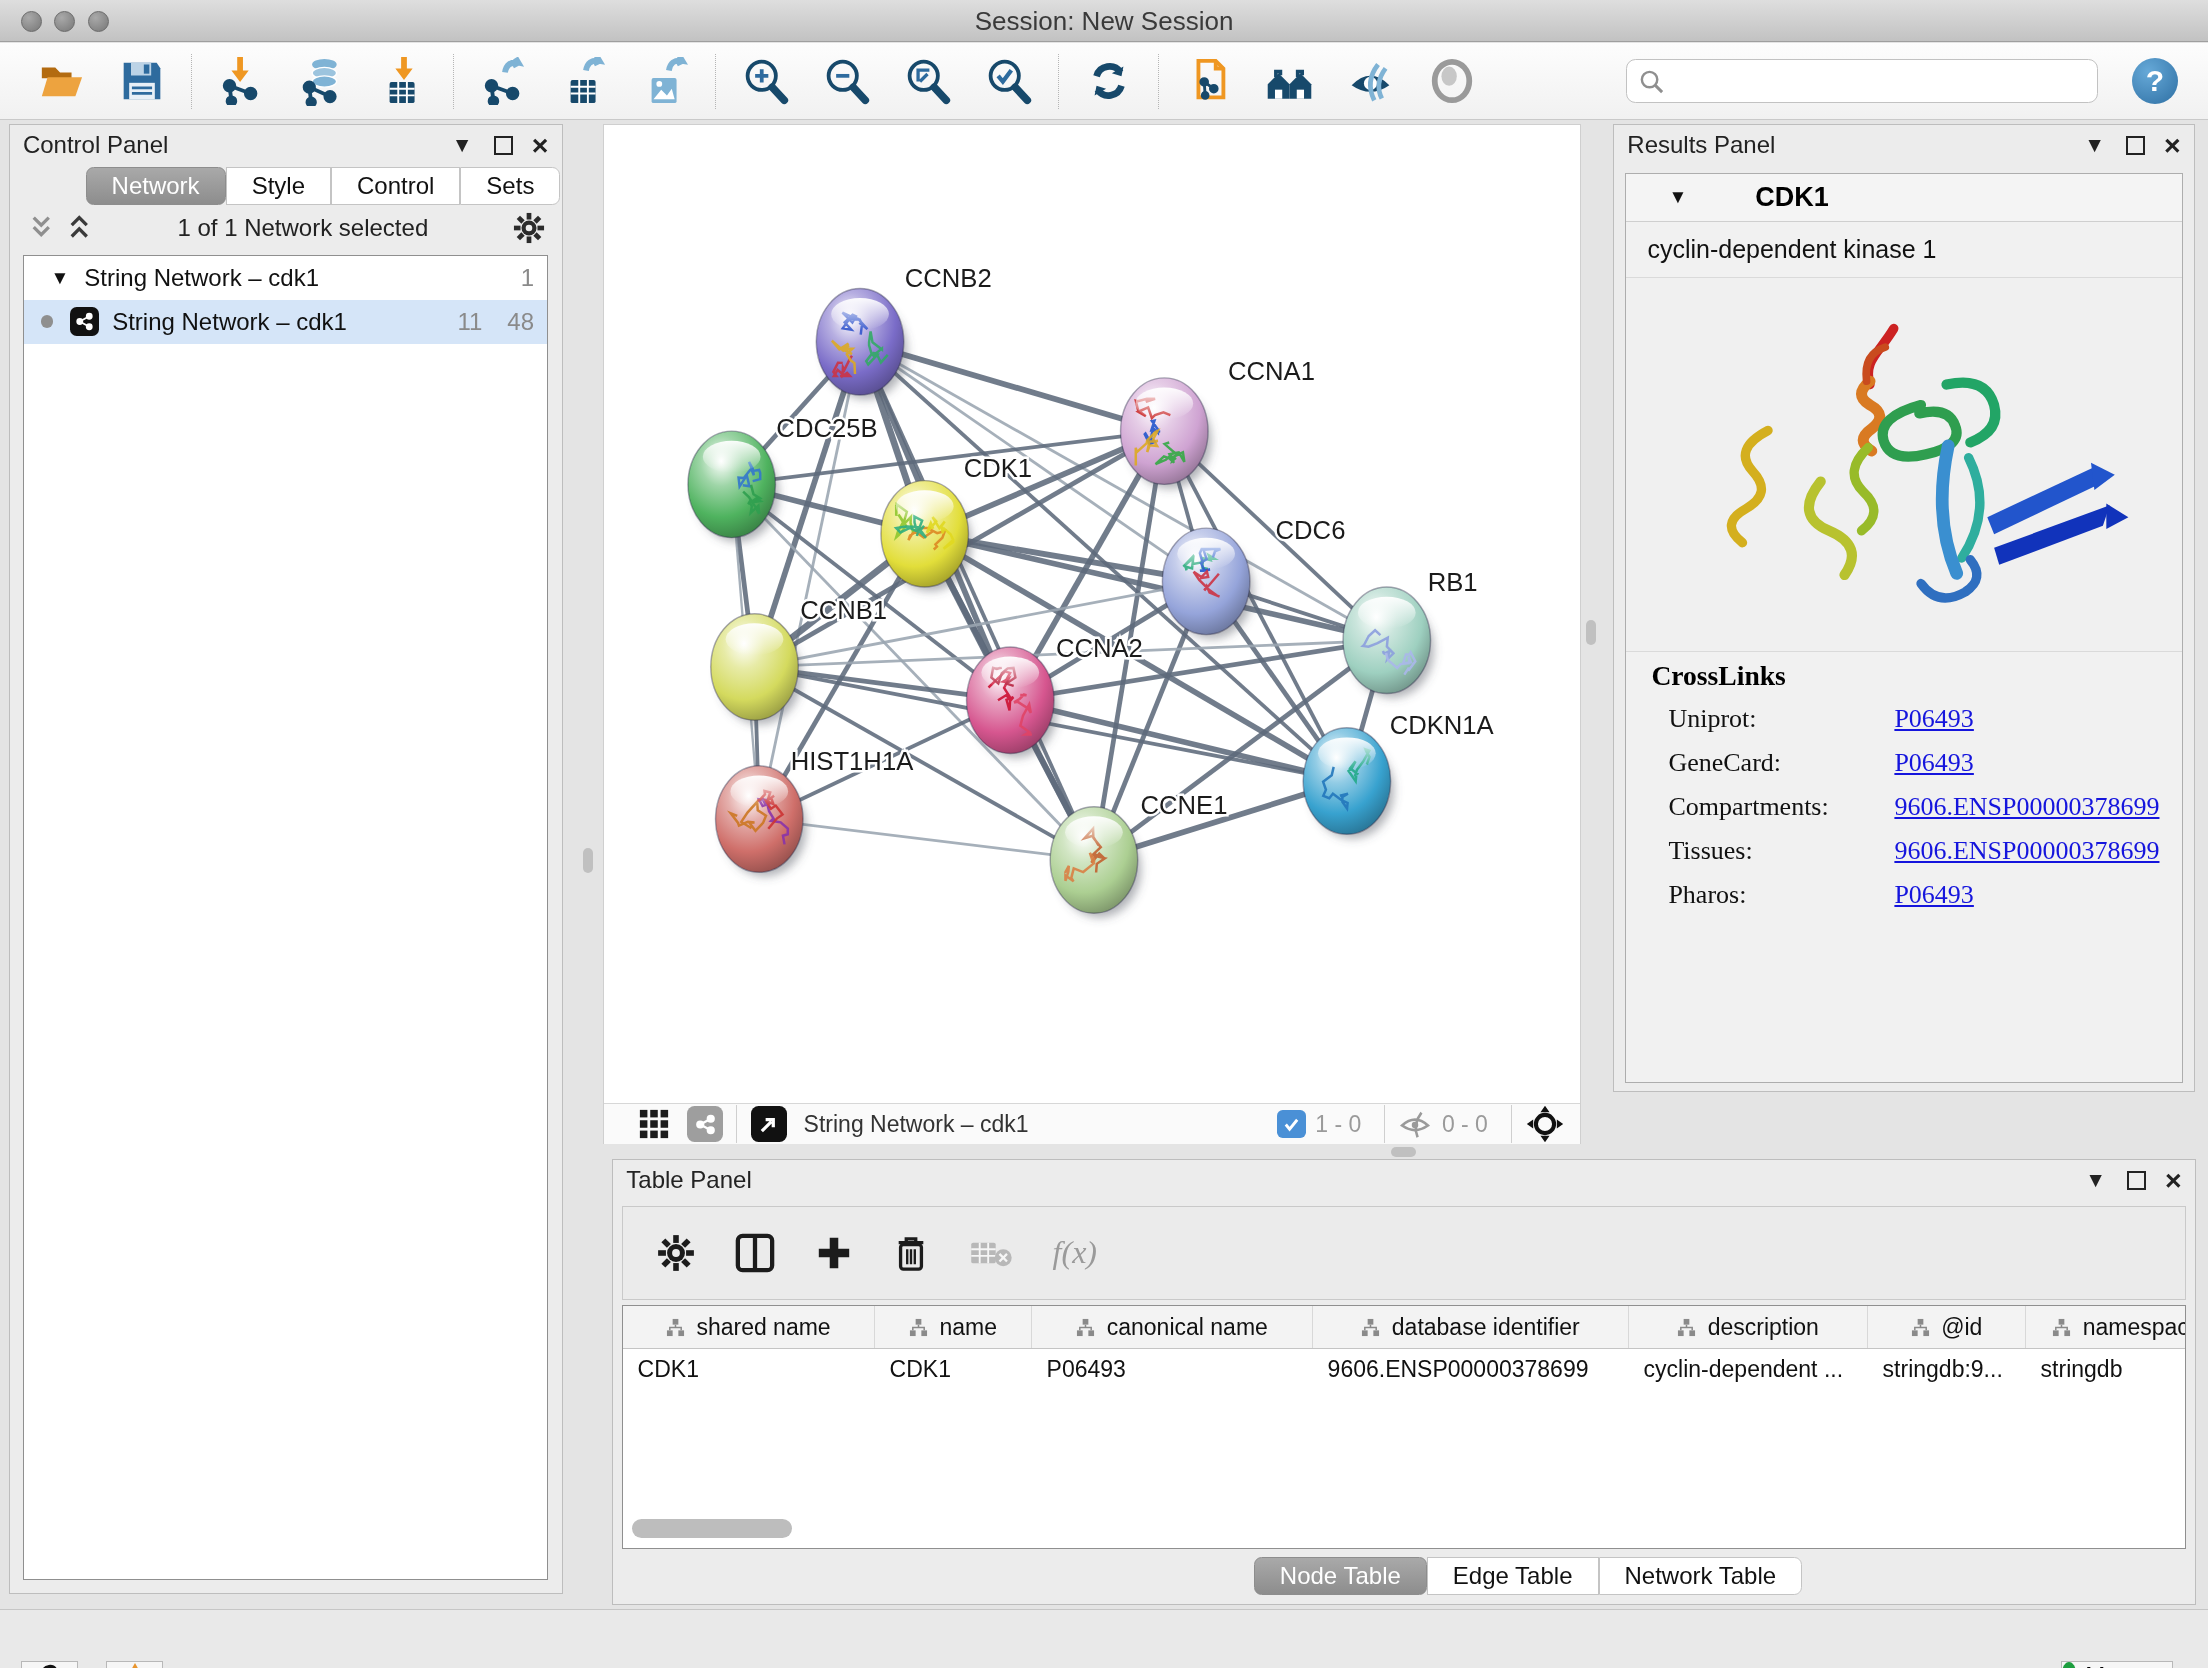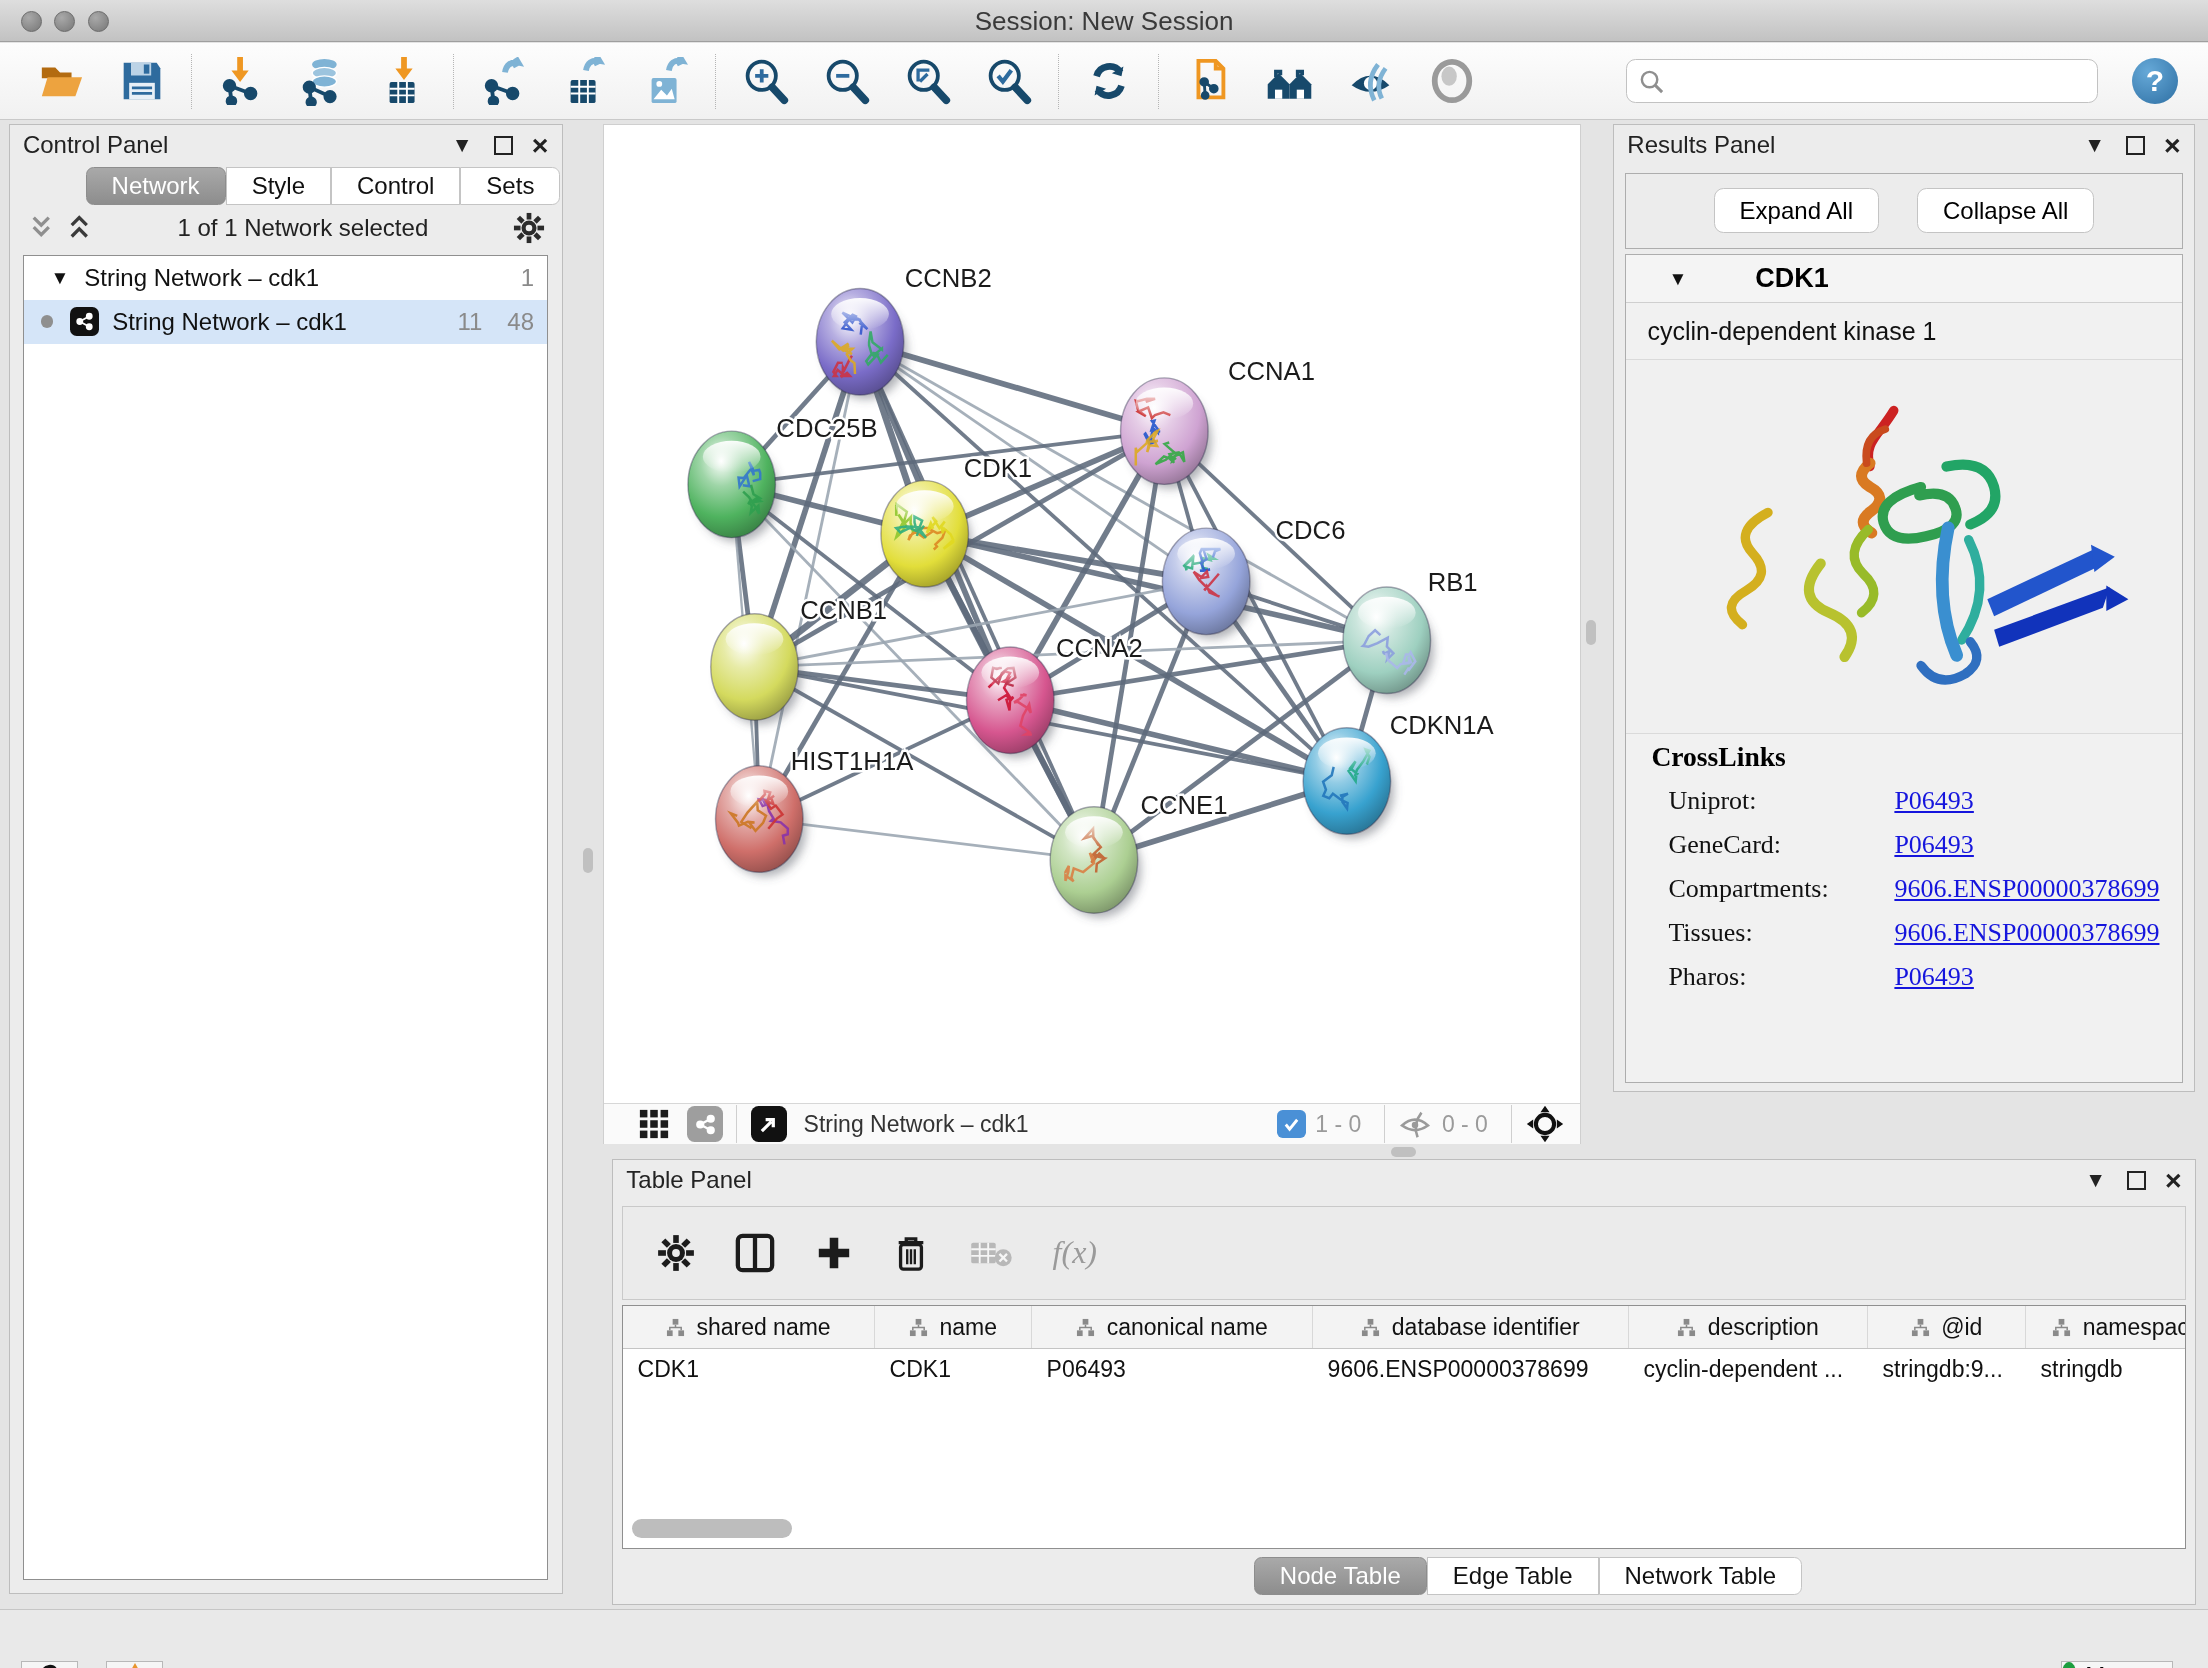--- a/index.html
+++ b/index.html
@@ -649,24 +649,20 @@
 
 <div class="results-panel">
   <div class="panel-head">
     <span>Results Panel</span>
     <span class="spacer"></span>
     <span class="ph-ic">▼</span>
     <span class="ph-box"></span>
     <span class="ph-x">×</span>
   </div>
   <div class="rp-outer">
-    <div class="rp-buttons">
-      <button>Expand All</button>
-      <button>Collapse All</button>
-    </div>
     <div class="rp-section">
       <div class="rp-entryhead">
         <span class="tri">▼</span>
         <span class="name">CDK1</span>
       </div>
       <div class="rp-desc">cyclin-dependent kinase 1</div>
       <div class="rp-img">
         <svg width="476" height="361" viewBox="0 0 560 380">
           <g fill="none" stroke-linecap="round">
             <path d="M268 30 C250 60 232 68 240 96" stroke="#cc2222" stroke-width="11"></path>

